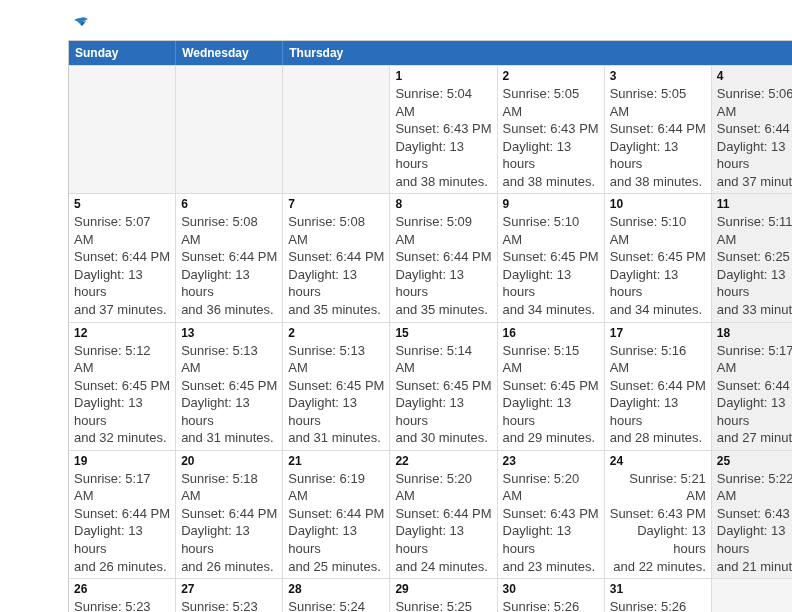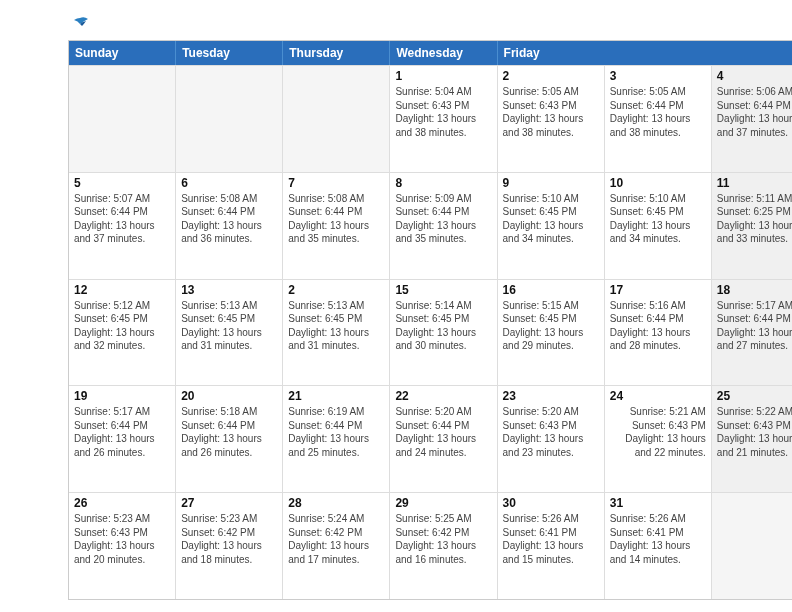--- a/index.html
+++ b/index.html
@@ -103,21 +103,21 @@
     .cal-cell:last-child { border-right: none; }
     .cal-cell.empty { background: #f5f5f5; }
     .cal-cell.shaded { background: #f0f0f0; }
     .day-num {
       font-size: 12px;
       font-weight: bold;
       color: #111;
       margin-bottom: 2px;
     }
     .cell-text {
-      font-size: 10px;
+      font-size: 13px;
       color: #444;
       line-height: 1.35;
     }
   </style>
 </head>
 <body>
 
 <div class="page">
   <div class="header">
     <div class="logo">
@@ -132,24 +132,22 @@
     </div>
     <div class="title-block">
       <div class="month-title"></div>
       <div class="location-title"></div>
     </div>
   </div>
 
   <div class="calendar">
     <div class="cal-header-row">
     <div class="cal-header-cell">Sunday</div>
-        <div class="cal-header-cell">Tuesday</div>
+        <div class="cal-header-cell">Wednesday</div>
         <div class="cal-header-cell">Thursday</div>
-        <div class="cal-header-cell">Wednesday</div>
-        <div class="cal-header-cell">Friday</div>
       </div>
     <div class="cal-body">
     <div class="cal-row">
           <div class="cal-cell empty"></div>
           <div class="cal-cell empty"></div>
           <div class="cal-cell empty"></div>
           <div class="cal-cell">
             <div class="day-num">1</div>
             <div class="cell-text" style="white-space: pre-line;">Sunrise: 5:04 AM
 Sunset: 6:43 PM

